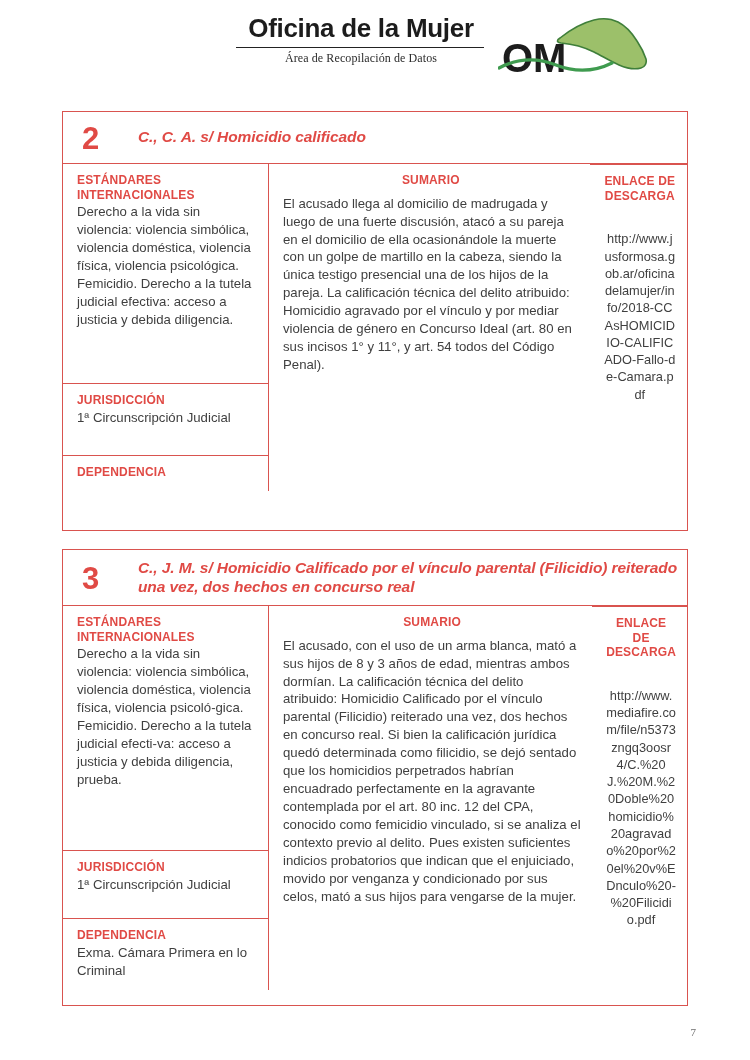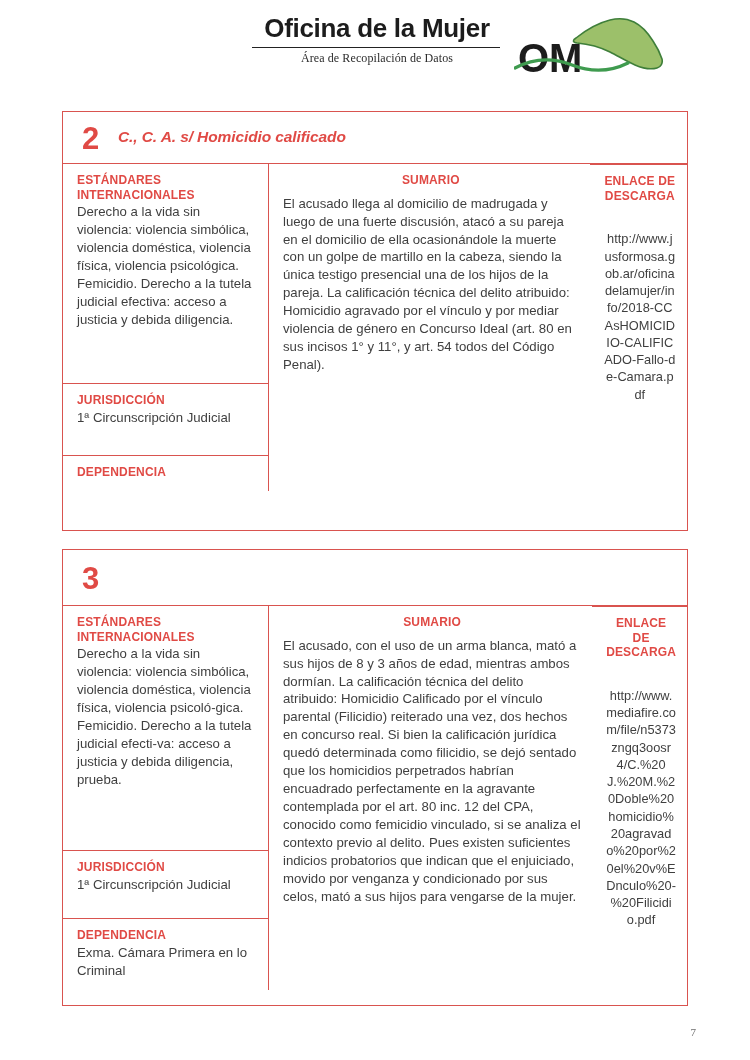--- a/index.html
+++ b/index.html
@@ -12,21 +12,21 @@
     height: 1060px;
     position: relative;
     font-family: "Liberation Sans", sans-serif;
     color: #3b3b3b;
     overflow: hidden;
   }
 
   
   .page-header {
     position: absolute;
-    top: 0; left: 16px;
+    top: 0; left: 0;
     width: 658px;
     height: 95px;
   }
   .header-titleblock {
     position: absolute;
     left: 236px;
     top: 14px;
     width: 250px;
     text-align: center;
   }
@@ -97,20 +97,21 @@
   }
   .case-title {
     flex: 1;
     font-size: 15.5px;
     font-weight: bold;
     font-style: italic;
     color: #e04a45;
     line-height: 1.18;
     padding-right: 10px;
     letter-spacing: -0.1px;
+    margin-left: 20px;
   }
 
   .case-body {
     display: flex;
     align-items: stretch;
   }
   .col-left {
     width: 206px;
     flex: 0 0 206px;
     border-right: 1.5px solid #d9534f;
@@ -241,20 +242,21 @@
       </div>
 
     </div>
   </div>
 </div>
 
 <div class="case case-3">
 
   <div class="case-head">
     <div class="case-number">3</div>
+    <div class="case-title">C., J. M. s/ Homicidio Calificado por el vínculo parental (Filicidio) reiterado una vez, dos hechos en concurso real</div>
   </div>
 
   <div class="case-body">
 
     <div class="col-left">
 
       <div class="section std-block">
         <div class="sec-label">
           <span>ESTÁNDARES</span><br>
           <span>INTERNACIONALES</span>

